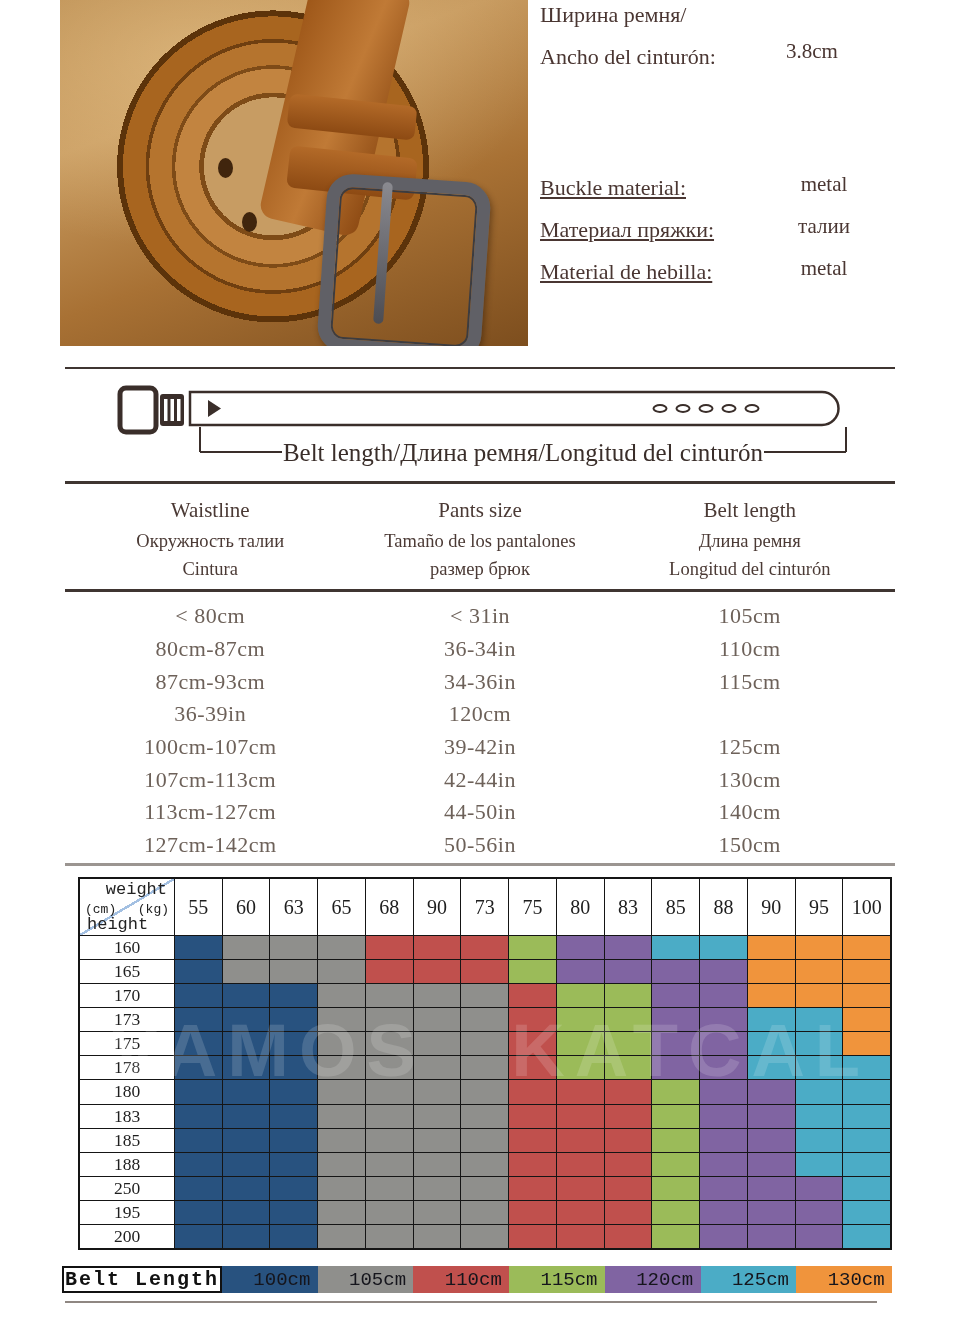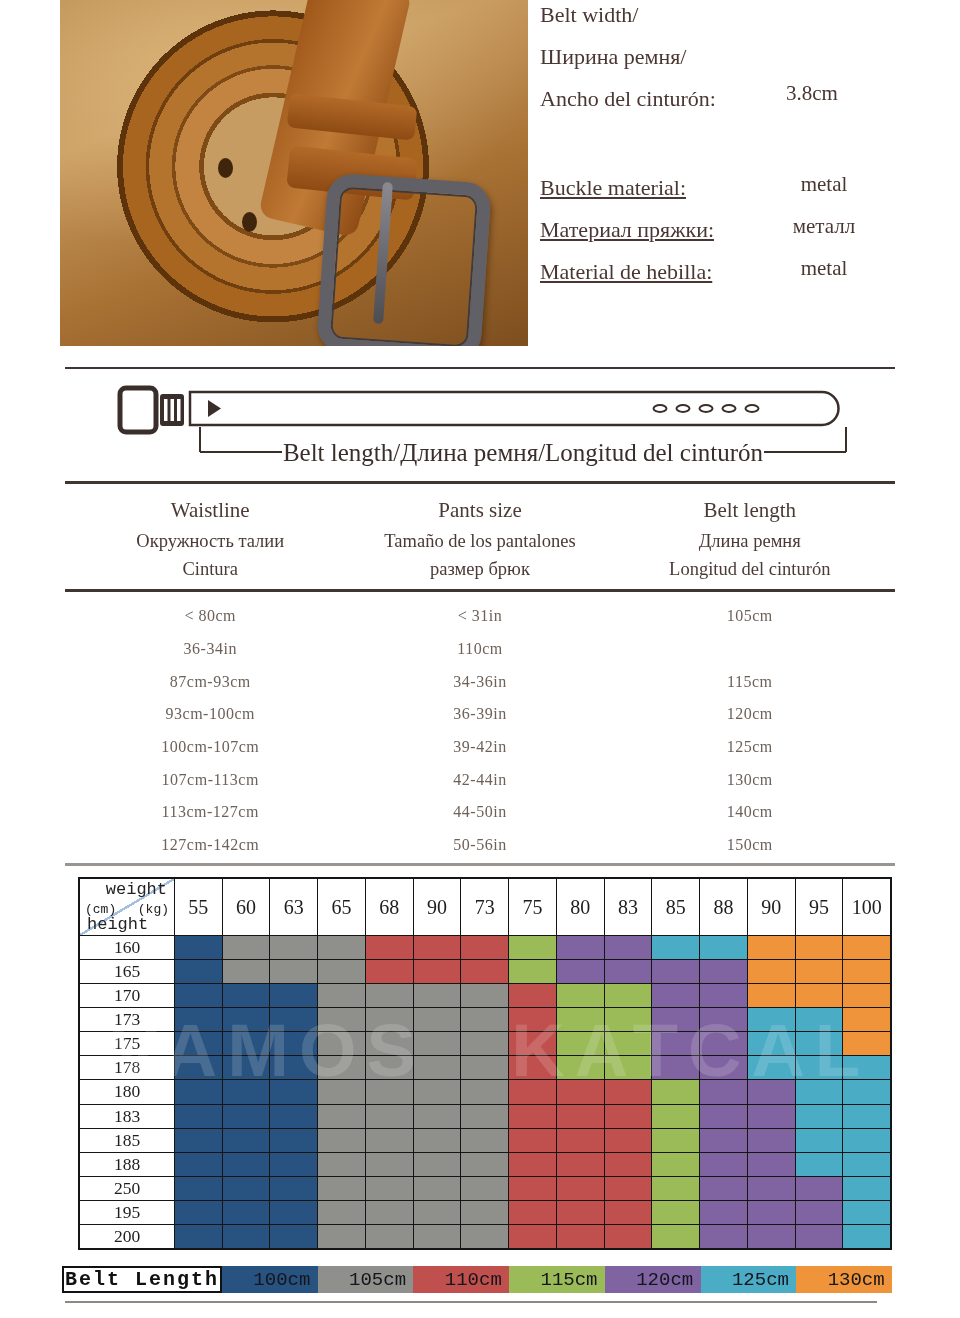--- a/index.html
+++ b/index.html
@@ -39,21 +39,21 @@
   
   .hrule { position:absolute; background:#3f3531; }
   
   #diagram { position:absolute; left:60px; top:374px; width:840px; height:100px; }
   
   .thead { position:absolute; left:65px; top:494px; width:830px; display:grid;
     grid-template-columns:35% 30% 35%; text-align:center; color:#4b3a35; line-height:1.55; }
   .thead .h1 { font-size:21px; } .thead .h2 { font-size:18.5px; }
   #size-rows { position:absolute; left:65px; top:600px; width:830px; }
   .size-row { display:grid; grid-template-columns:35% 30% 35%; height:32.7px; align-items:center;
-    text-align:center; color:#6d6159; font-size:16px; letter-spacing:.5px; }
+    text-align:center; color:#6d6159; font-size:22px; letter-spacing:.5px; }
   
   #matrix { position:absolute; left:78px; top:877px; width:814px; height:373px; display:grid;
     grid-template-columns:94px repeat(15,1fr); grid-template-rows:56px repeat(13,1fr);
     gap:1px; background:#151515; border:2px solid #151515; box-sizing:border-box; }
   .m-corner { position:relative; font-family:Liberation Mono, monospace; color:#222;
     background:#fff linear-gradient(to bottom right,
       rgba(0,0,0,0) calc(50% - 1.2px), #a3c0e2 calc(50% - 1.2px),
       #a3c0e2 calc(50% + 1.2px), rgba(0,0,0,0) calc(50% + 1.2px)); }
   .c-weight { position:absolute; top:1px; right:7px; font-size:17px; }
   .c-kg { position:absolute; top:23px; right:5px; font-size:13px; }
@@ -80,35 +80,34 @@
   <div class="hole-a"></div>
   <div class="hole-b"></div>
   <div class="strap"></div>
   <div class="keeper"></div>
   <div class="keeper k2"></div>
   <div class="buckle"></div>
   <div class="pin"></div>
 </div>
 
 <div class="spec" style="top:2px;">
-  <div class="spec-row">Belt width/</div>
   <div class="spec-row">Ширина ремня/</div>
   <div class="spec-row">
     <span>Ancho del cinturón:</span>
     <span class="spec-val v38">3.8cm</span>
   </div>
 </div>
 <div class="spec" style="top:175px;text-decoration:underline;">
   <div class="spec-row">
     <span>Buckle material:</span>
     <span class="spec-val">metal</span>
   </div>
   <div class="spec-row">
     <span>Материал пряжки:</span>
-    <span class="spec-val">металл</span>
+    <span class="spec-val">талии</span>
   </div>
   <div class="spec-row">
     <span>Material de hebilla:</span>
     <span class="spec-val">metal</span>
   </div>
 </div>
 
 <div class="hrule" style="left:65px; top:367px; width:830px; height:2px;"></div>
 <div class="hrule" style="left:65px; top:481px; width:830px; height:2.5px;"></div>
 <div class="hrule" style="left:65px; top:589px; width:830px; height:2.5px;"></div>
@@ -161,30 +160,30 @@
   </div>
 </div>
 
 <div id="size-rows">
     <div class="size-row">
       <div class="size-cell">&lt; 80cm</div>
       <div class="size-cell">&lt; 31in</div>
       <div class="size-cell">105cm</div>
     </div>
     <div class="size-row">
+      <div class="size-cell">80cm-87cm</div>
       <div class="size-cell">36-34in</div>
       <div class="size-cell">110cm</div>
     </div>
     <div class="size-row">
       <div class="size-cell">87cm-93cm</div>
       <div class="size-cell">34-36in</div>
       <div class="size-cell">115cm</div>
     </div>
     <div class="size-row">
-      <div class="size-cell">93cm-100cm</div>
       <div class="size-cell">36-39in</div>
       <div class="size-cell">120cm</div>
     </div>
     <div class="size-row">
       <div class="size-cell">100cm-107cm</div>
       <div class="size-cell">39-42in</div>
       <div class="size-cell">125cm</div>
     </div>
     <div class="size-row">
       <div class="size-cell">107cm-113cm</div>

